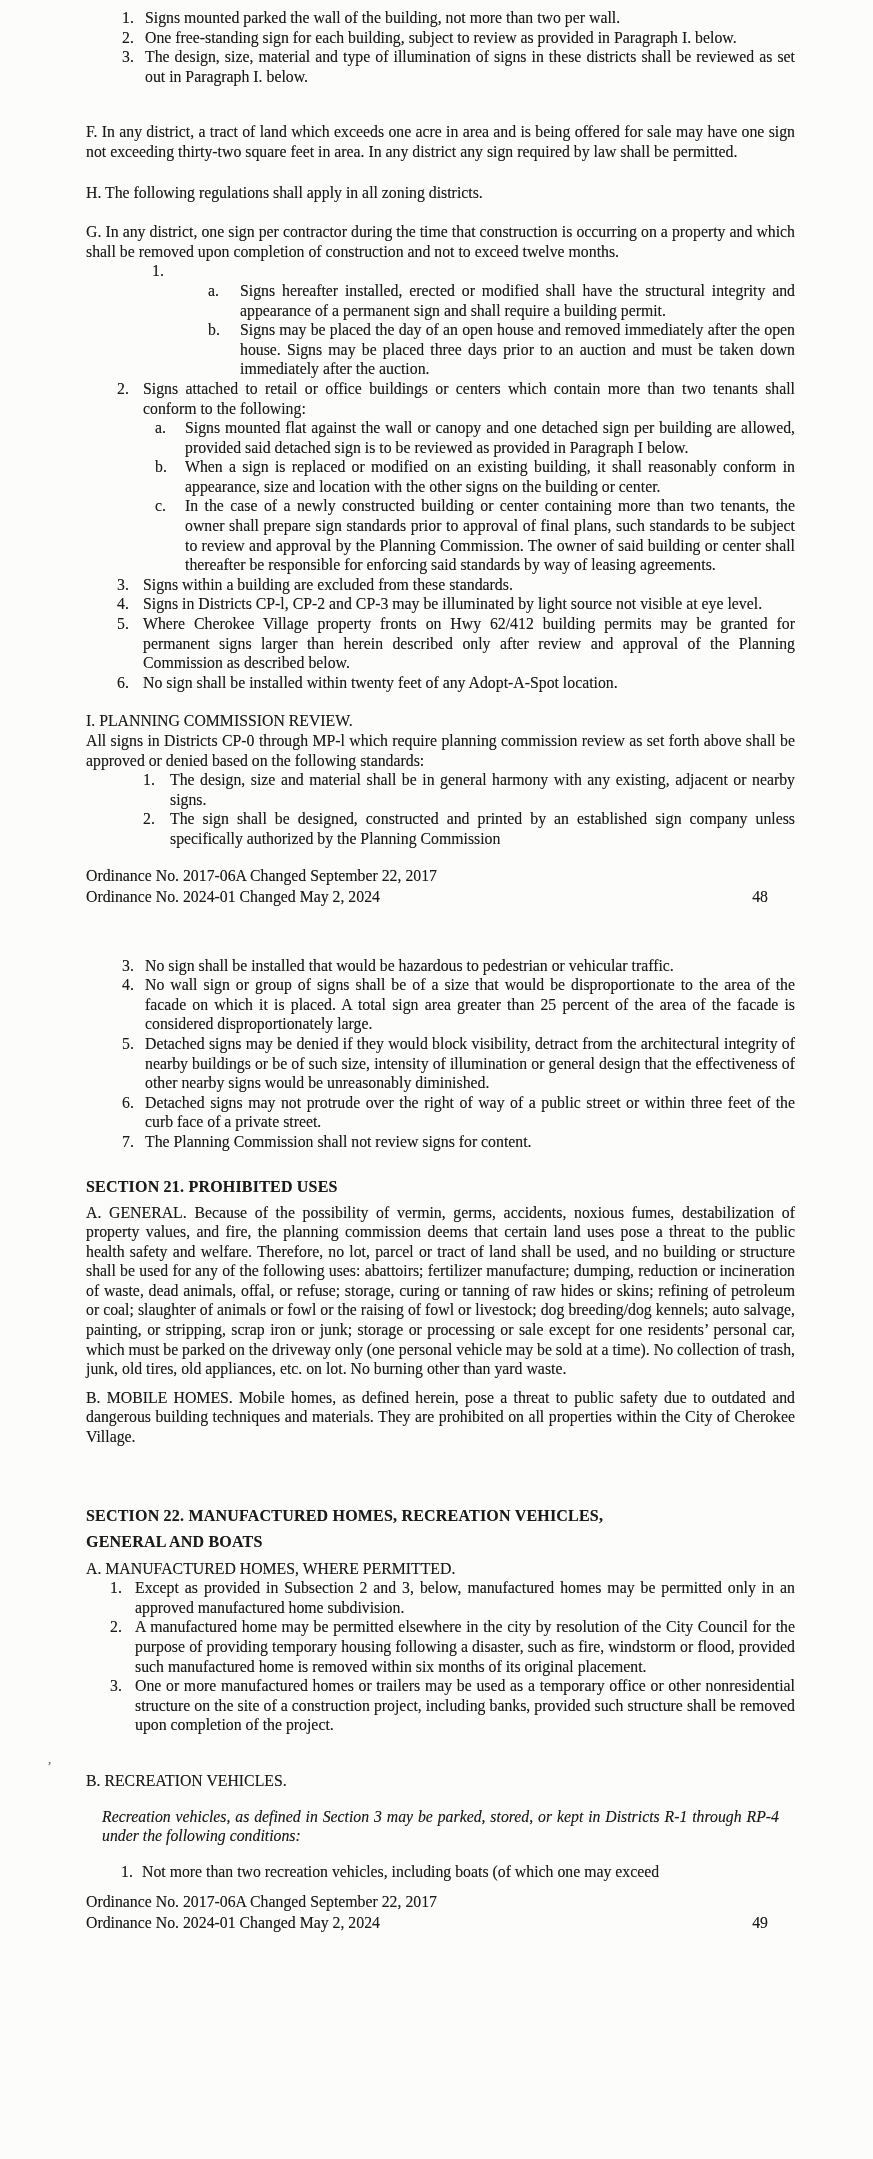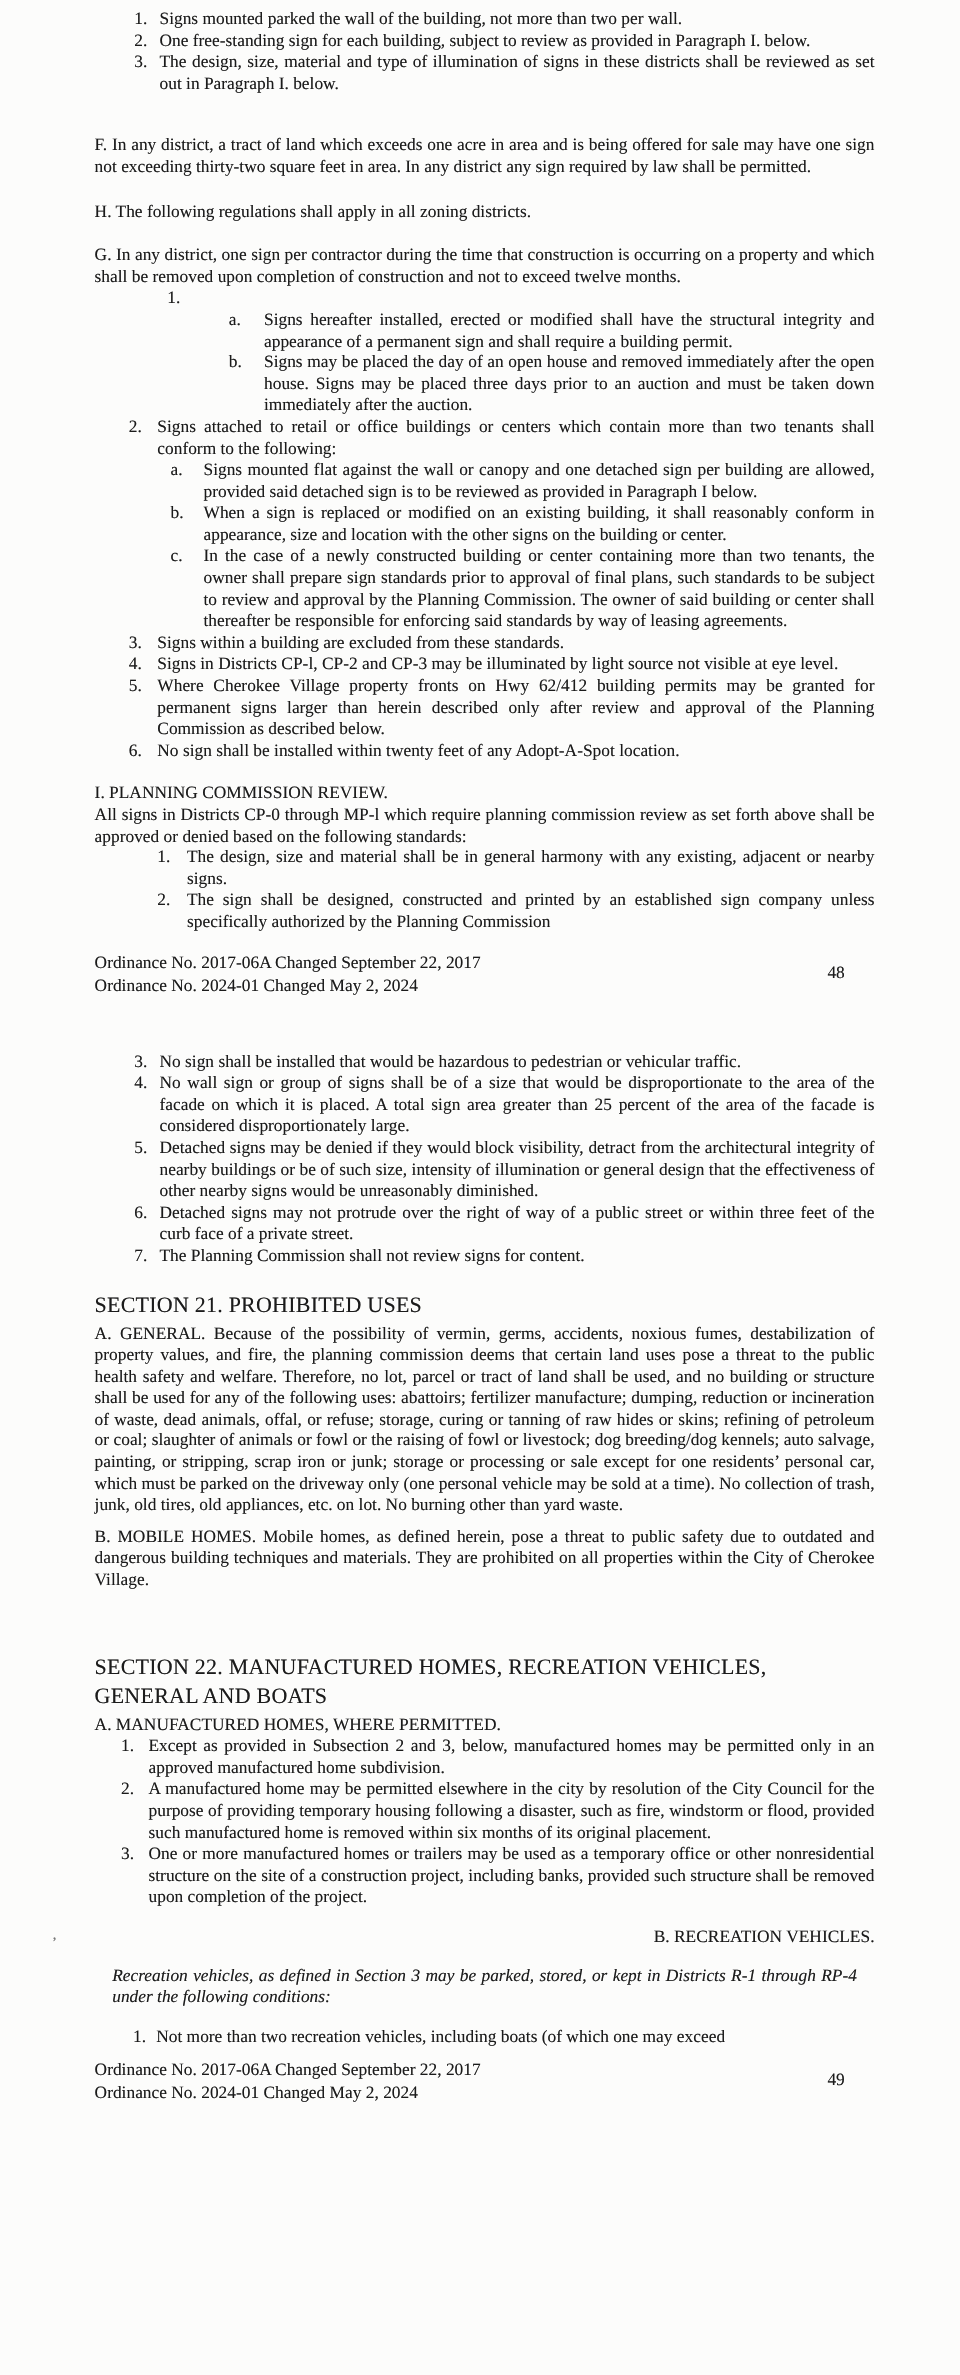--- a/index.html
+++ b/index.html
@@ -35,28 +35,28 @@
   
   .l-i{padding-left:84px;}     .l-i .num{left:57px;}
   
   .l-p2{padding-left:59px;}    .l-p2 .num{left:36px;}
   
   .l-a22{padding-left:49px;}   .l-a22 .num{left:24px;}
   
   .l-b22{padding-left:56px;}   .l-b22 .num{left:35px;}
 
   .sec-heading{
-    font-weight:normal;
-    font-size:20px;
+    font-weight:bold;
+    font-size:16px;
     line-height:26px;
     letter-spacing:0.2px;
     text-align:left;
   }
   .footer{margin-top:16px;line-height:21px;position:relative;}
-  .footer .page-num{position:absolute;right:27px;bottom:12px;}
+  .footer .page-num{position:absolute;right:27px;bottom:0;}
   .artifact{
     position:absolute;left:48px;top:1752px;
     color:#777;font-size:13px;line-height:13px;
   }
 </style>
 </head>
 <body>
 
 <div class="doc">
 
@@ -198,21 +198,21 @@
       <div class="li l-a22">
         <span class="num">2.</span>
         <span>A manufactured home may be permitted elsewhere in the city by resolution of the City Council for the purpose of providing temporary housing following a disaster, such as fire, windstorm or flood, provided such manufactured home is removed within six months of its original placement.</span>
       </div>
       <div class="li l-a22">
         <span class="num">3.</span>
         <span>One or more manufactured homes or trailers may be used as a temporary office or other nonresidential structure on the site of a construction project, including banks, provided such structure shall be removed upon completion of the project.</span>
       </div>
     </div>
 
-    <p style="margin:16px 0 0 0;text-align:right;">B.  RECREATION VEHICLES.</p>
+    <p style="margin:36px 0 0 0;">B.  RECREATION VEHICLES.</p>
     <p class="just" style="margin:16px;font-style:italic;">Recreation vehicles, as defined in Section 3 may be parked, stored, or kept in Districts R-1 through RP-4 under the following conditions:</p>
 
     <div>
       <div class="li l-b22">
         <span class="num">1.</span>
         <span>Not more than two recreation vehicles, including boats (of which one may exceed</span>
       </div>
     </div>
 
     <div class="footer" style="margin-top:10px;">

